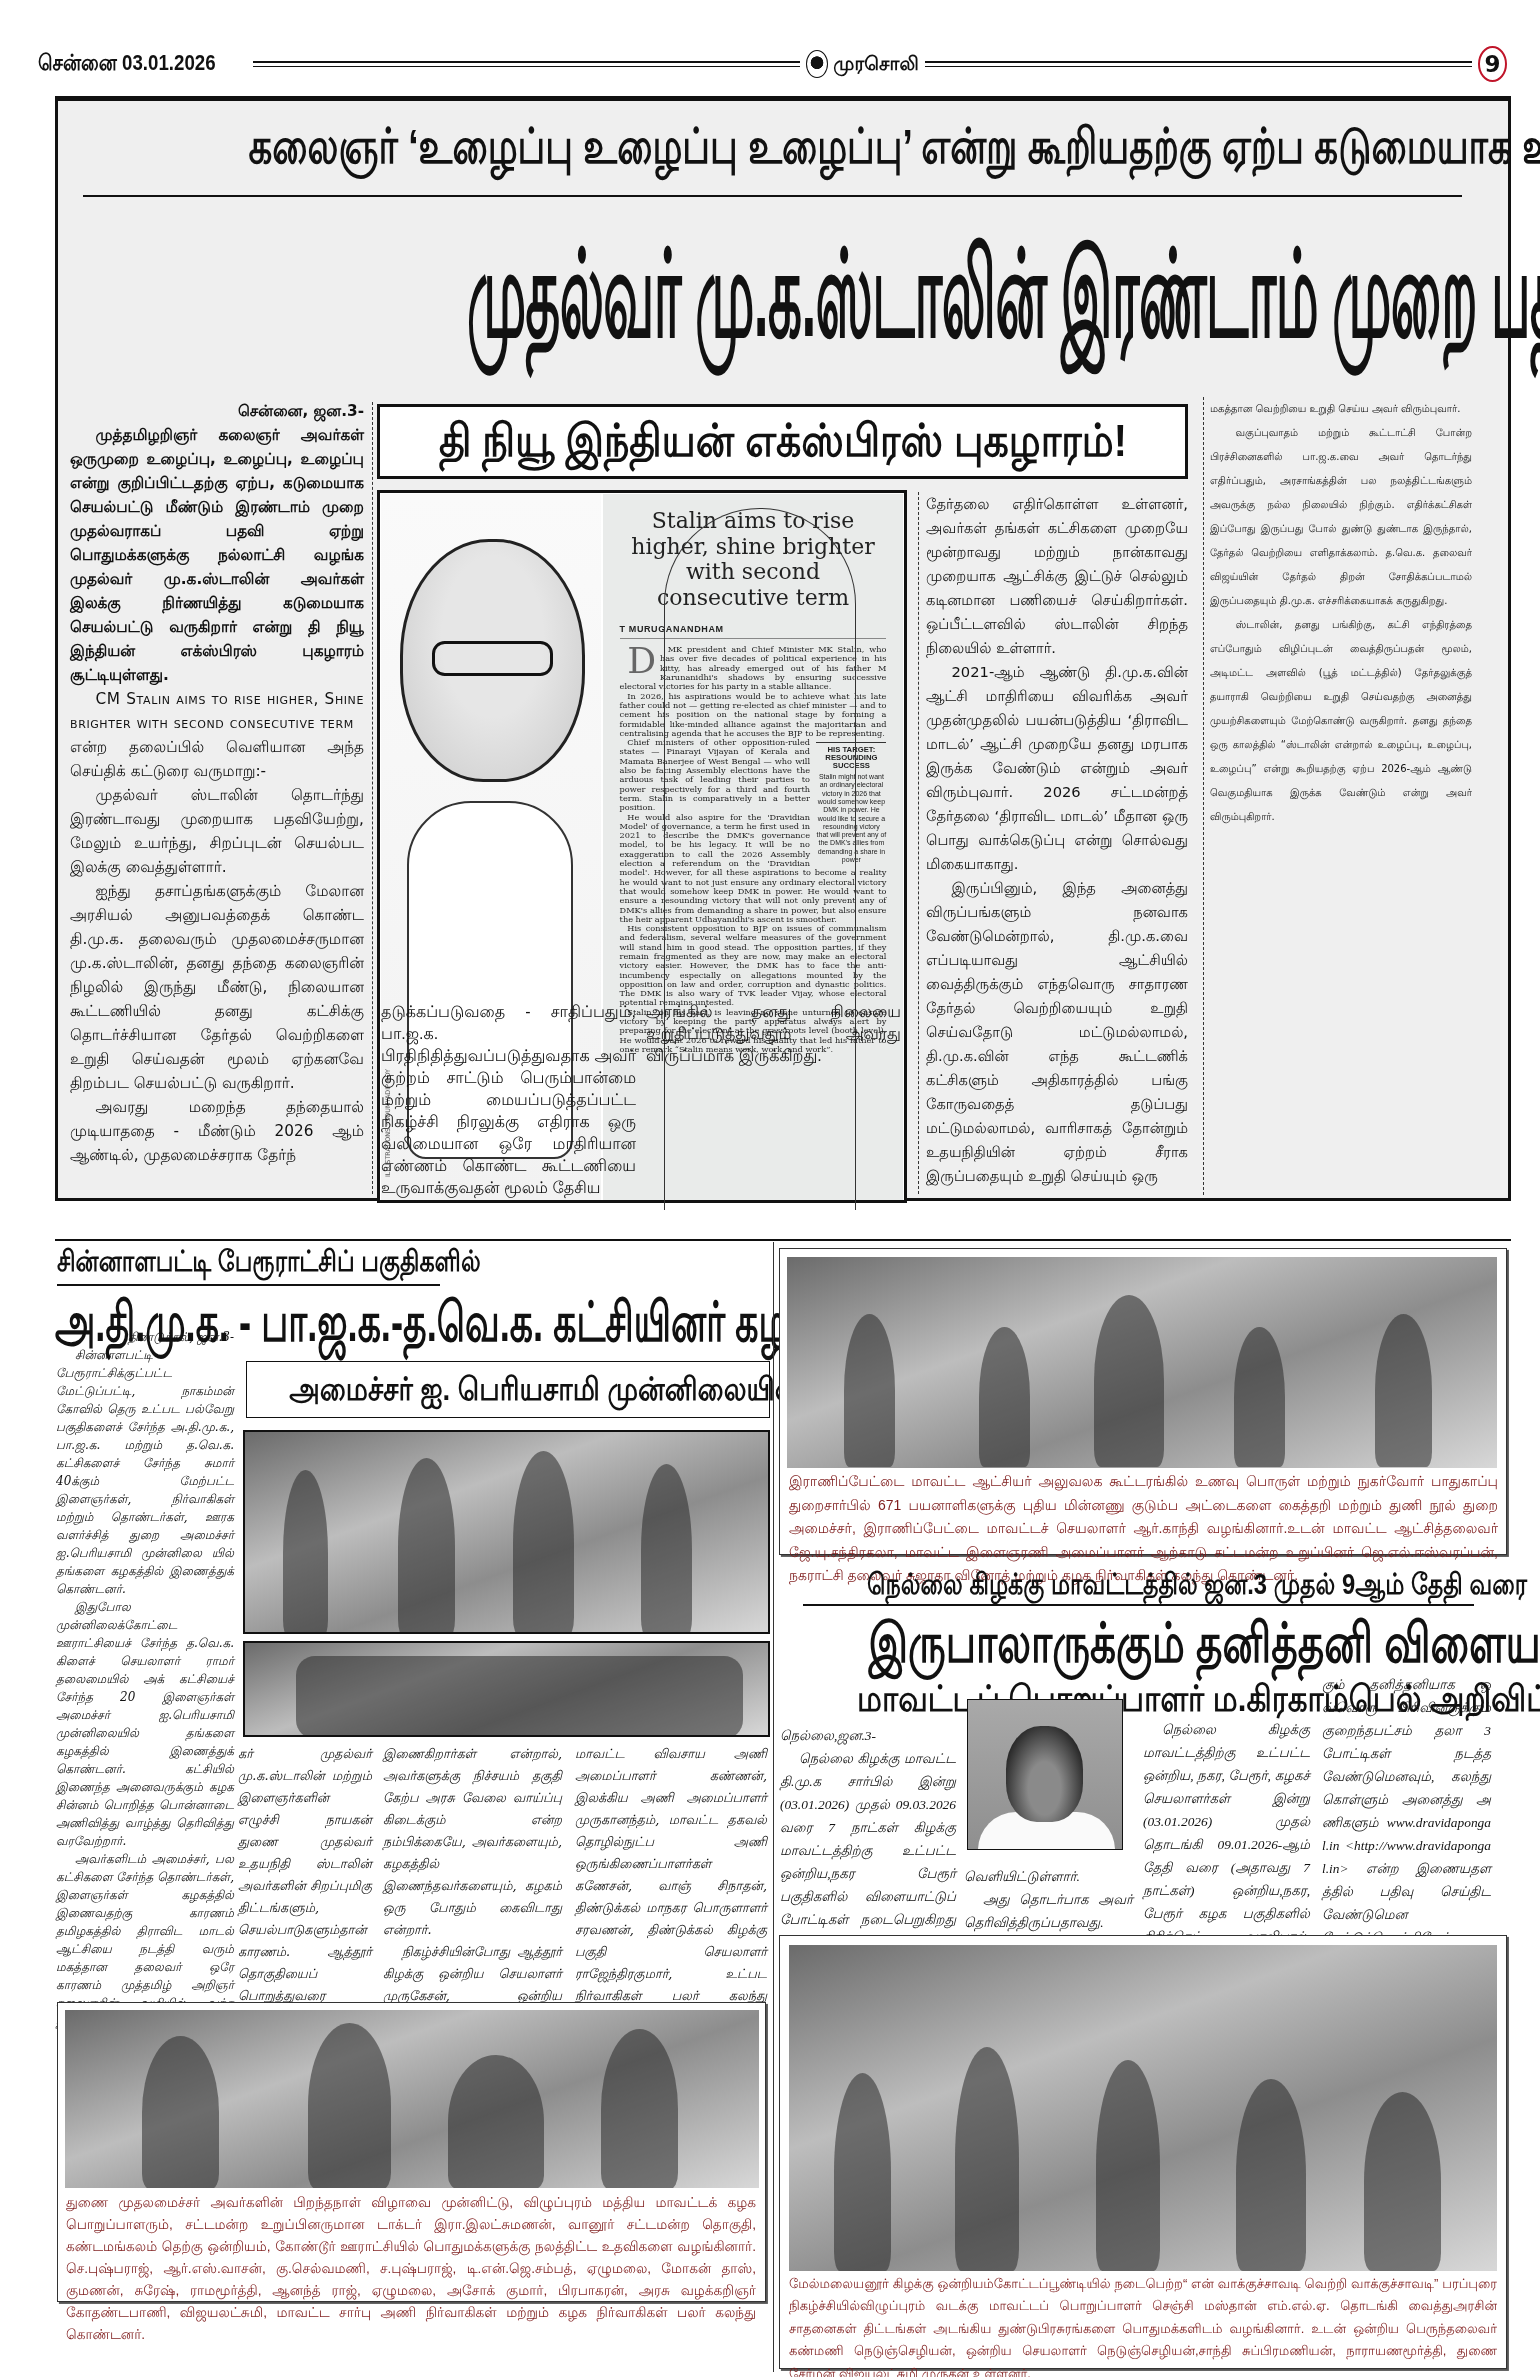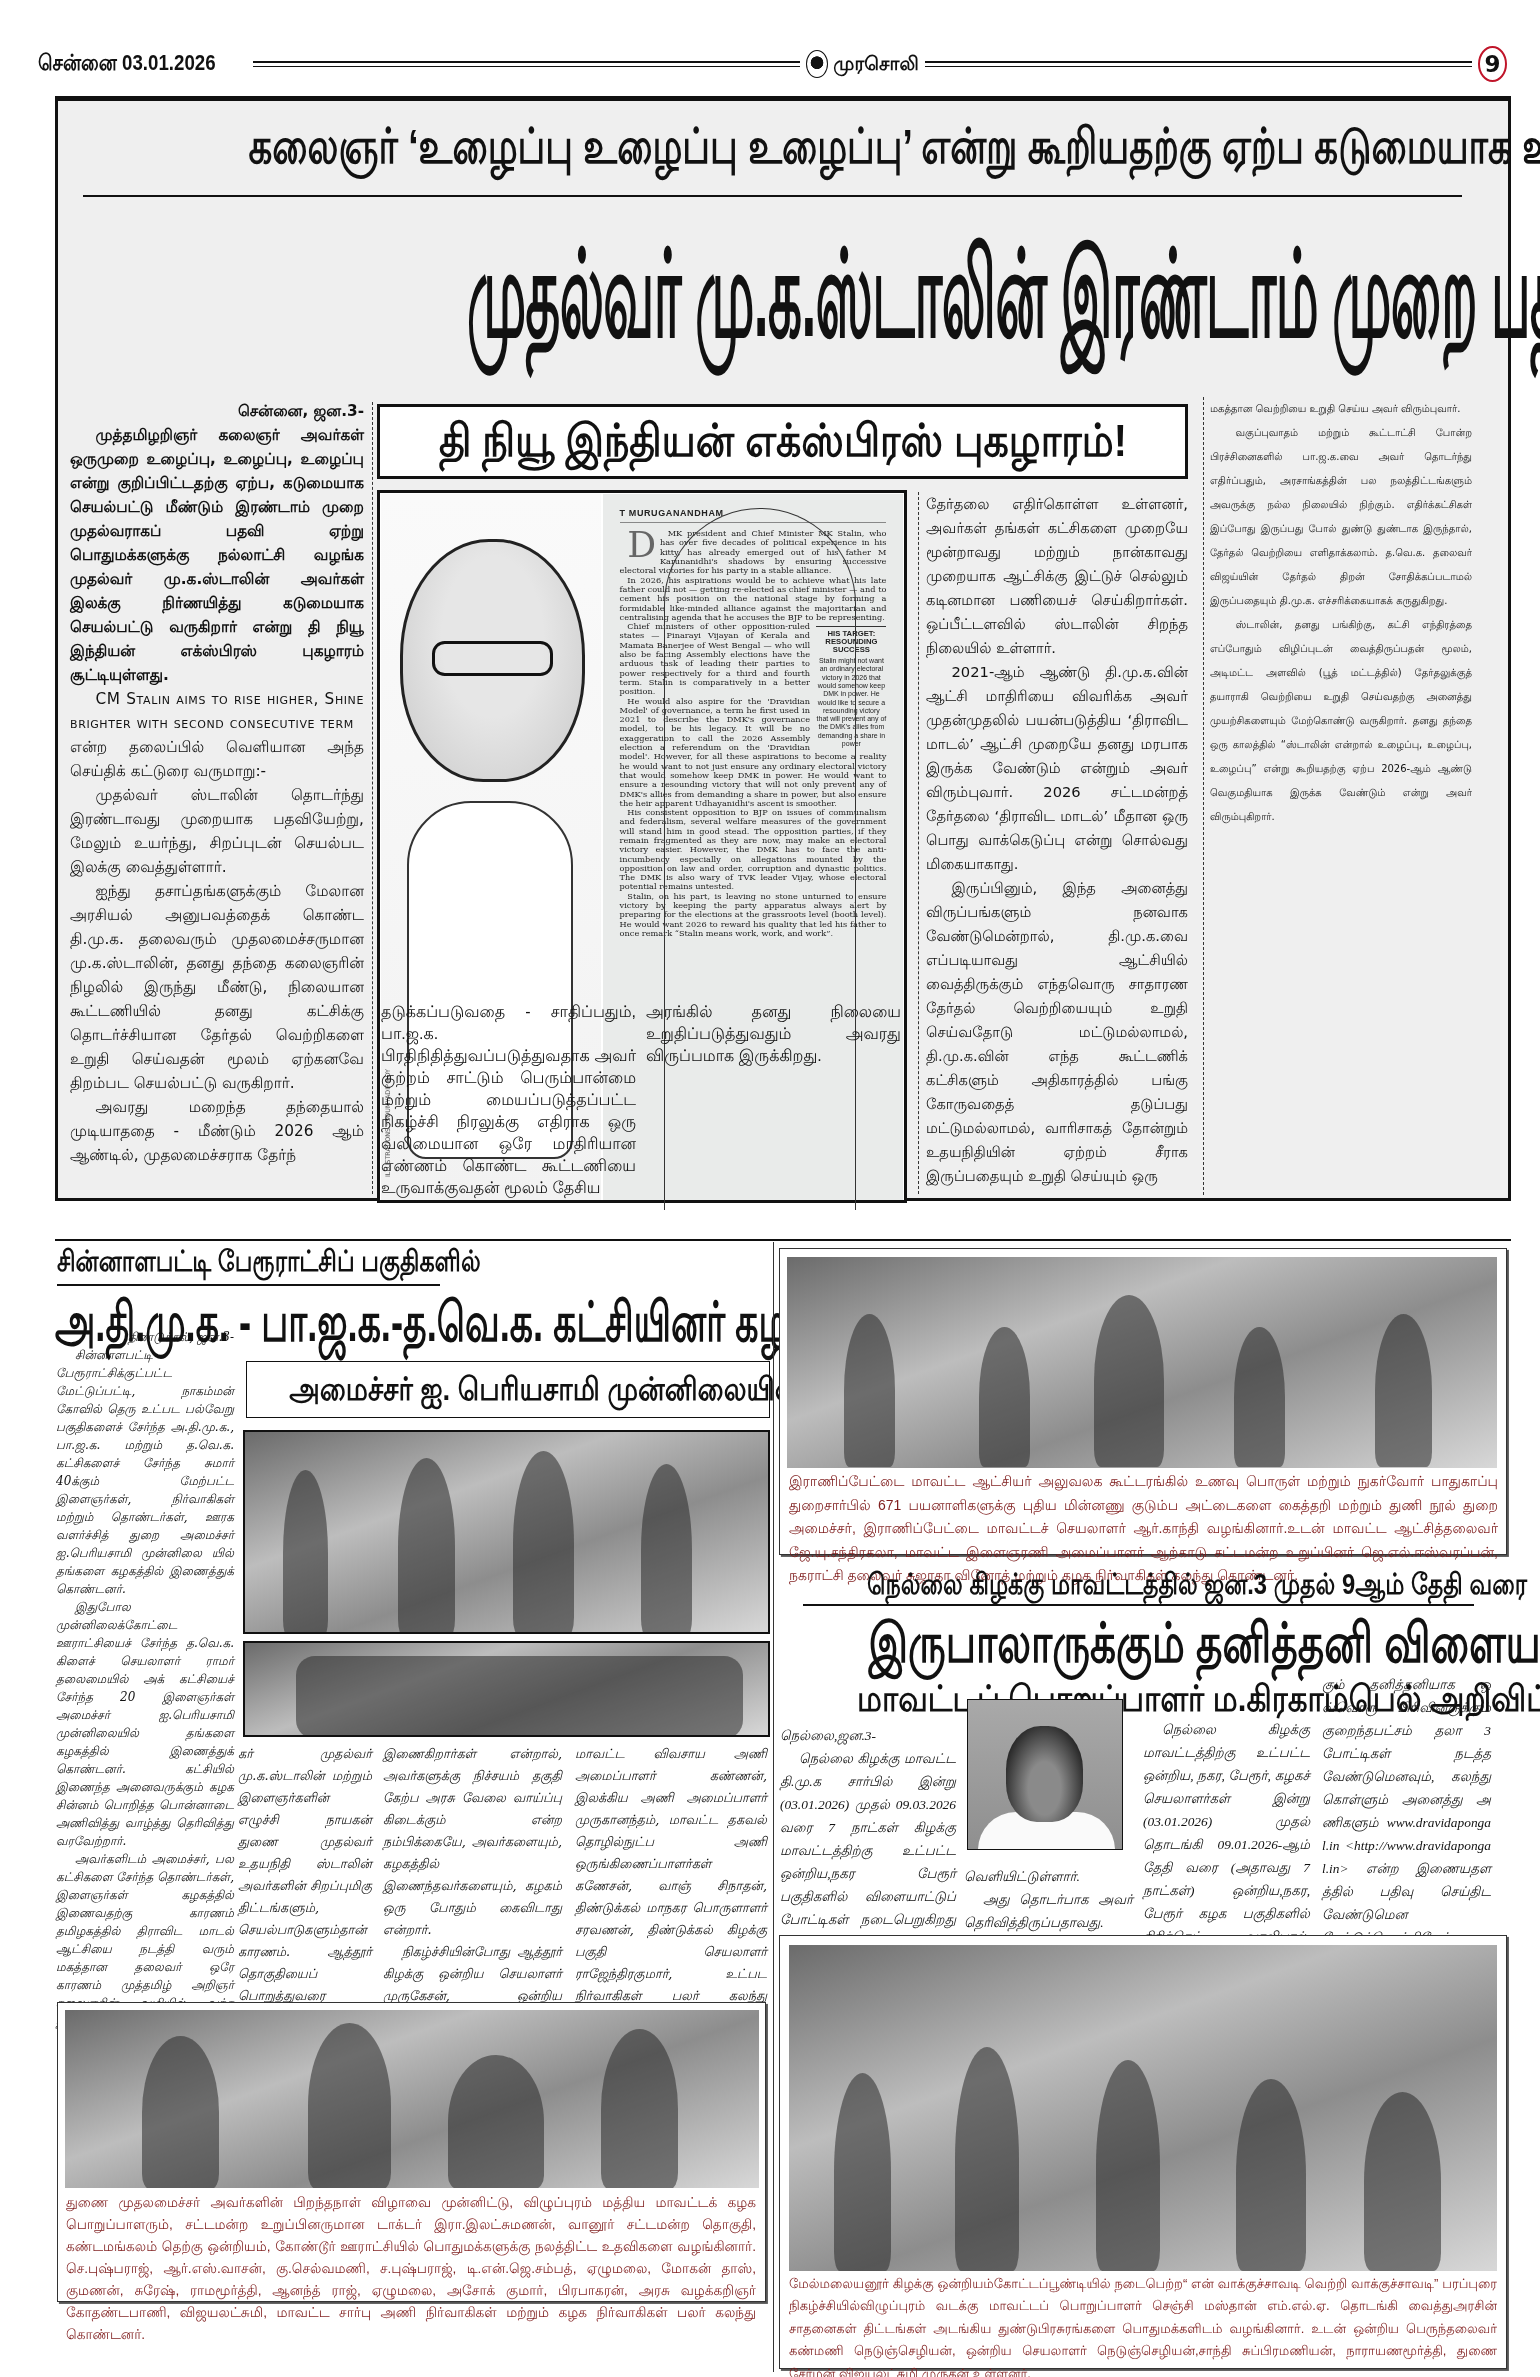--- a/index.html
+++ b/index.html
@@ -97,20 +97,21 @@
 <div class="abs tneb"><span>தி நியூ இந்தியன் எக்ஸ்பிரஸ் புகழாரம்!</span></div>
 
 <div class="abs clipbox"></div>
 <div class="abs cartoon">
   <div class="face"></div>
   <div class="glass"></div>
   <div class="body"></div>
   <div class="credit">ILLUSTRATIONS : SOUMYADIP ROY</div>
 </div>
 <div class="abs clip">
+  <h3>Stalin aims to rise higher, shine brighter with second consecutive term</h3>
   <div class="by">T MURUGANANDHAM</div>
   <p class="first">DMK president and Chief Minister MK Stalin, who has over five decades of political experience in his kitty, has already emerged out of his father M Karunanidhi's shadows by ensuring successive electoral victories for his party in a stable alliance.</p>
   <p>In 2026, his aspirations would be to achieve what his late father could not — getting re-elected as chief minister — and to cement his position on the national stage by forming a formidable like-minded alliance against the majoritarian and centralising agenda that he accuses the BJP to be representing.</p>
   <div class="pull">
     <b>HIS TARGET: RESOUNDING SUCCESS</b>
     <span>Stalin might not want an ordinary electoral victory in 2026 that would somehow keep DMK in power. He would like to secure a resounding victory that will prevent any of the DMK's allies from demanding a share in power</span>
   </div>
   <p>Chief ministers of other opposition-ruled states — Pinarayi Vijayan of Kerala and Mamata Banerjee of West Bengal — who will also be facing Assembly elections have the arduous task of leading their parties to power respectively for a third and fourth term. Stalin is comparatively in a better position.</p>
   <p>He would also aspire for the 'Dravidian Model' of governance, a term he first used in 2021 to describe the DMK's governance model, to be his legacy. It will be no exaggeration to call the 2026 Assembly election a referendum on the 'Dravidian model'. However, for all these aspirations to become a reality he would want to not just ensure any ordinary electoral victory that would somehow keep DMK in power. He would want to ensure a resounding victory that will not only prevent any of DMK's allies from demanding a share in power, but also ensure the heir apparent Udhayanidhi's ascent is smoother.</p>
   <p>His consistent opposition to BJP on issues of communalism and federalism, several welfare measures of the government will stand him in good stead. The opposition parties, if they remain fragmented as they are now, may make an electoral victory easier. However, the DMK has to face the anti-incumbency especially on allegations mounted by the opposition on law and order, corruption and dynastic politics. The DMK is also wary of TVK leader Vijay, whose electoral potential remains untested.</p>

